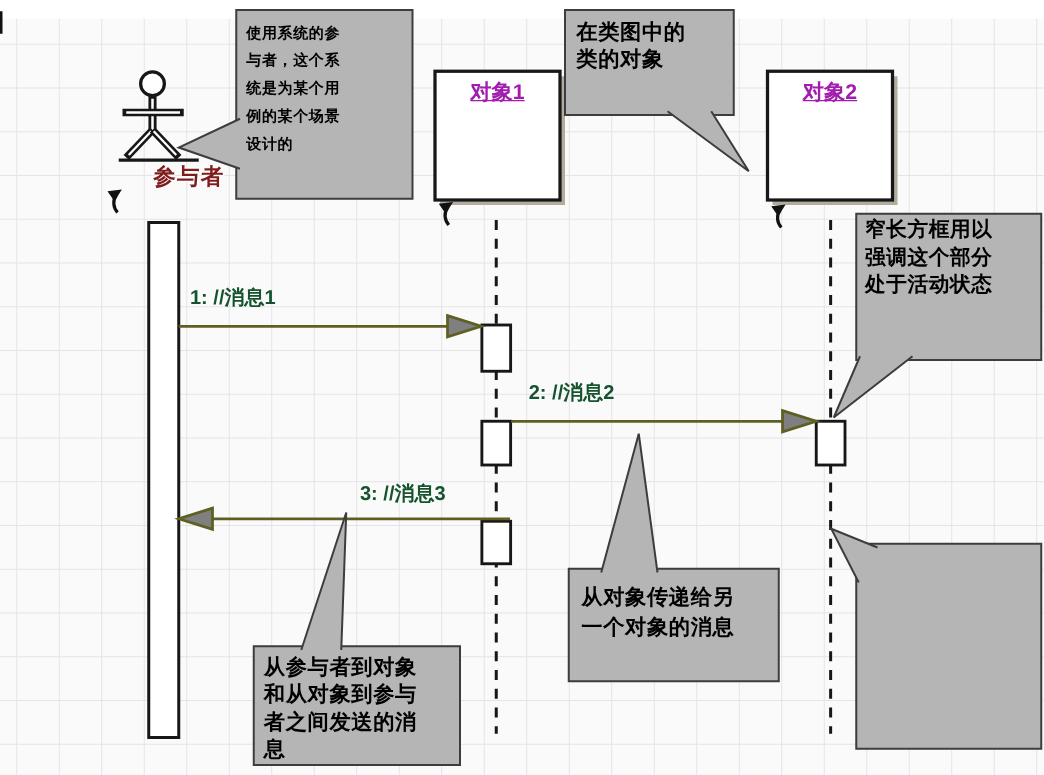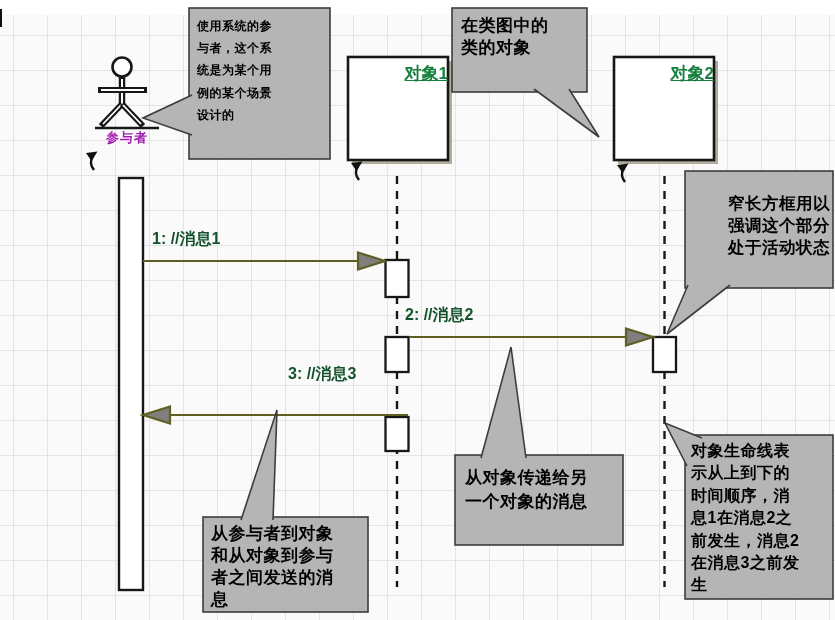--- a/index.html
+++ b/index.html
@@ -38,31 +38,32 @@
     letter-spacing:0.5px;
   }
   .msg-label{
     font-size:16px;
     line-height:16px;
     color:#14532d;
     white-space:nowrap;
   }
   .obj-title{
     font-size:17px;
-    text-align:right;
+    text-align:center;
     text-decoration:underline;
-    color:#15803d;
+    color:#a21caf;
     white-space:nowrap;
   }
   .actor-label{
-    font-size:13px;
-    color:#a21caf;
+    font-size:18px;
+    color:#7f1d1d;
     letter-spacing:1px;
     text-shadow:0 0 2px #fff,0 0 2px #fff,1px 1px 1px #fff,-1px -1px 1px #fff;
     white-space:nowrap;
+    margin-left:24px;
   }
 </style>
 </head>
 <body>
 
 <div class="canvas">
   <div class="grid"></div>
   <div class="edge-tick"></div>
 
   <svg class="shapes" width="835" height="620" viewBox="0 0 835 620">
@@ -156,39 +157,32 @@
       <path d="M241,520 L277,410 L273,520" fill="#b5b5b5" stroke="#3d3d3d" stroke-width="1.6"></path>
     </g>
   </svg>
 
   <div class="txt actor-label" style="left:93px;top:129px;width:68px;text-align:center;">参与者</div>
 
   <div class="txt obj-title" style="left:348px;top:62px;width:100px;">对象1</div>
   <div class="txt obj-title" style="left:614px;top:62px;width:100px;">对象2</div>
 
   <div class="txt msg-label" style="left:152px;top:231px;">1: //消息1</div>
-  <div class="txt msg-label" style="left:405px;top:307px;">2: //消息2</div>
-  <div class="txt msg-label" style="left:288px;top:366px;text-align:center;">3: //消息3</div>
+  <div class="txt msg-label" style="left:423px;top:307px;">2: //消息2</div>
+  <div class="txt msg-label" style="left:288px;top:388px;text-align:center;">3: //消息3</div>
 
   <div class="txt callout-text" style="left:197px;top:15px;width:130px;font-size:12px;">使用系统的参
 与者，这个系
 统是为某个用
 例的某个场景
 设计的</div>
   <div class="txt callout-text" style="left:461px;top:15px;width:122px;font-size:17px;">在类图中的
 类的对象</div>
-  <div class="txt callout-text" style="left:692px;top:192px;width:138px;text-align:right;">窄长方框用以
+  <div class="txt callout-text" style="left:692px;top:173px;width:138px;">窄长方框用以
 强调这个部分
 处于活动状态</div>
-  <div class="txt callout-text" style="left:691px;top:440px;width:140px;font-size:16px;line-height:22.4px;">对象生命线表
-示从上到下的
-时间顺序，消
-息1在消息2之
-前发生，消息2
-在消息3之前发
-生</div>
   <div class="txt callout-text" style="left:211px;top:523px;width:150px;font-size:17px;line-height:22px;">从参与者到对象
 和从对象到参与
 者之间发送的消
 息</div>
   <div class="txt callout-text" style="left:465px;top:466px;width:155px;font-size:17px;line-height:24px;">从对象传递给另
 一个对象的消息</div>
 </div>
 
 </body></html>

